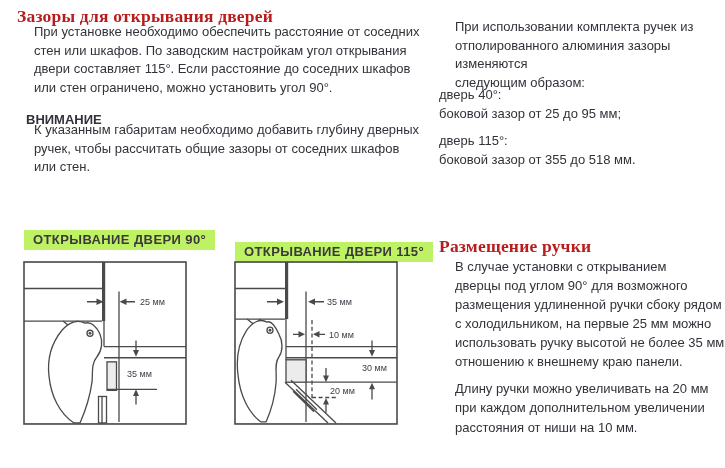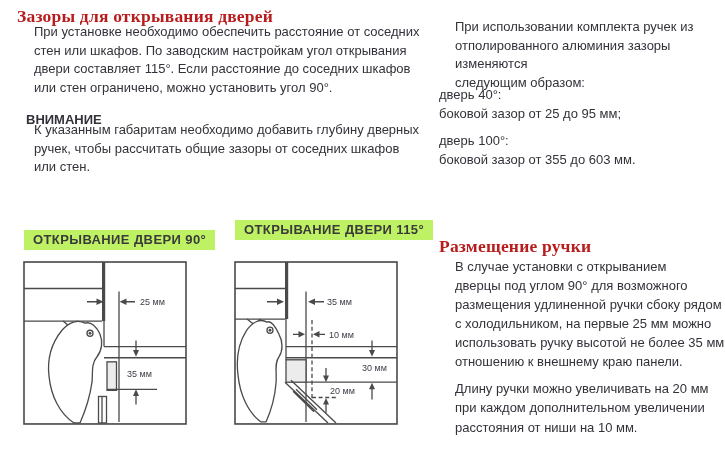--- a/index.html
+++ b/index.html
@@ -34,38 +34,38 @@
 ручек, чтобы рассчитать общие зазоры от соседних шкафов
 или стен.</p>
 
   <p class="abs body pre" style="left:439px;top:18px;width:290px;">При использовании комплекта ручек из
 отполированного алюминия зазоры изменяются
 следующим образом:</p>
 
   <p class="abs body" style="left:439px;top:86px;">дверь 40°:</p>
   <p class="abs body" style="left:439px;top:105px;">боковой зазор от 25 до 95 мм;</p>
 
-  <p class="abs body" style="left:439px;top:132px;">дверь 100°:</p>
-  <p class="abs body" style="left:439px;top:151px;">боковой зазор от 355 до 603 мм.</p>
+  <p class="abs body" style="left:439px;top:132px;">дверь 115°:</p>
+  <p class="abs body" style="left:439px;top:151px;">боковой зазор от 355 до 518 мм.</p>
 
   <h2 class="abs serif-heading" style="left:439px;top:236px;">Размещение ручки</h2>
 
   <p class="abs body pre" style="left:439px;top:258px;width:300px;line-height:18.9px;">В случае установки с открыванием
 дверцы под углом 90° для возможного
 размещения удлиненной ручки сбоку рядом
 с холодильником, на первые 25 мм можно
 использовать ручку высотой не более 35 мм по
 отношению к внешнему краю панели.</p>
 
   <p class="abs body pre" style="left:439px;top:379px;width:300px;line-height:19.3px;">Длину ручки можно увеличивать на 20 мм
 при каждом дополнительном увеличении
 расстояния от ниши на 10 мм.</p>
 
   <span class="abs badge" style="left:24px;top:230px;">ОТКРЫВАНИЕ ДВЕРИ 90°</span>
-  <span class="abs badge" style="left:235px;top:220px;">ОТКРЫВАНИЕ ДВЕРИ 115°</span>
+  <span class="abs badge" style="left:235px;top:242px;">ОТКРЫВАНИЕ ДВЕРИ 115°</span>
 
   <svg class="abs diag" style="left:23px;top:261px;" width="165" height="165" viewBox="0 0 165 162" preserveAspectRatio="none">
     <g stroke="#4a4a4a" stroke-width="1.3" fill="none">
       <rect x="1" y="1" width="162" height="159" stroke-width="1.6"></rect>
       <path d="M1,27 H79 M1,59 H79"></path>
       <rect x="79" y="1" width="3.2" height="58" fill="#4a4a4a" stroke="none"></rect>
       <path d="M81,59 V84"></path>
       <path d="M96,30 V158"></path>
       <path d="M81,84 H163 M81,95 H163"></path>
       <rect x="84" y="99" width="9.5" height="28" fill="#ececec"></rect>

